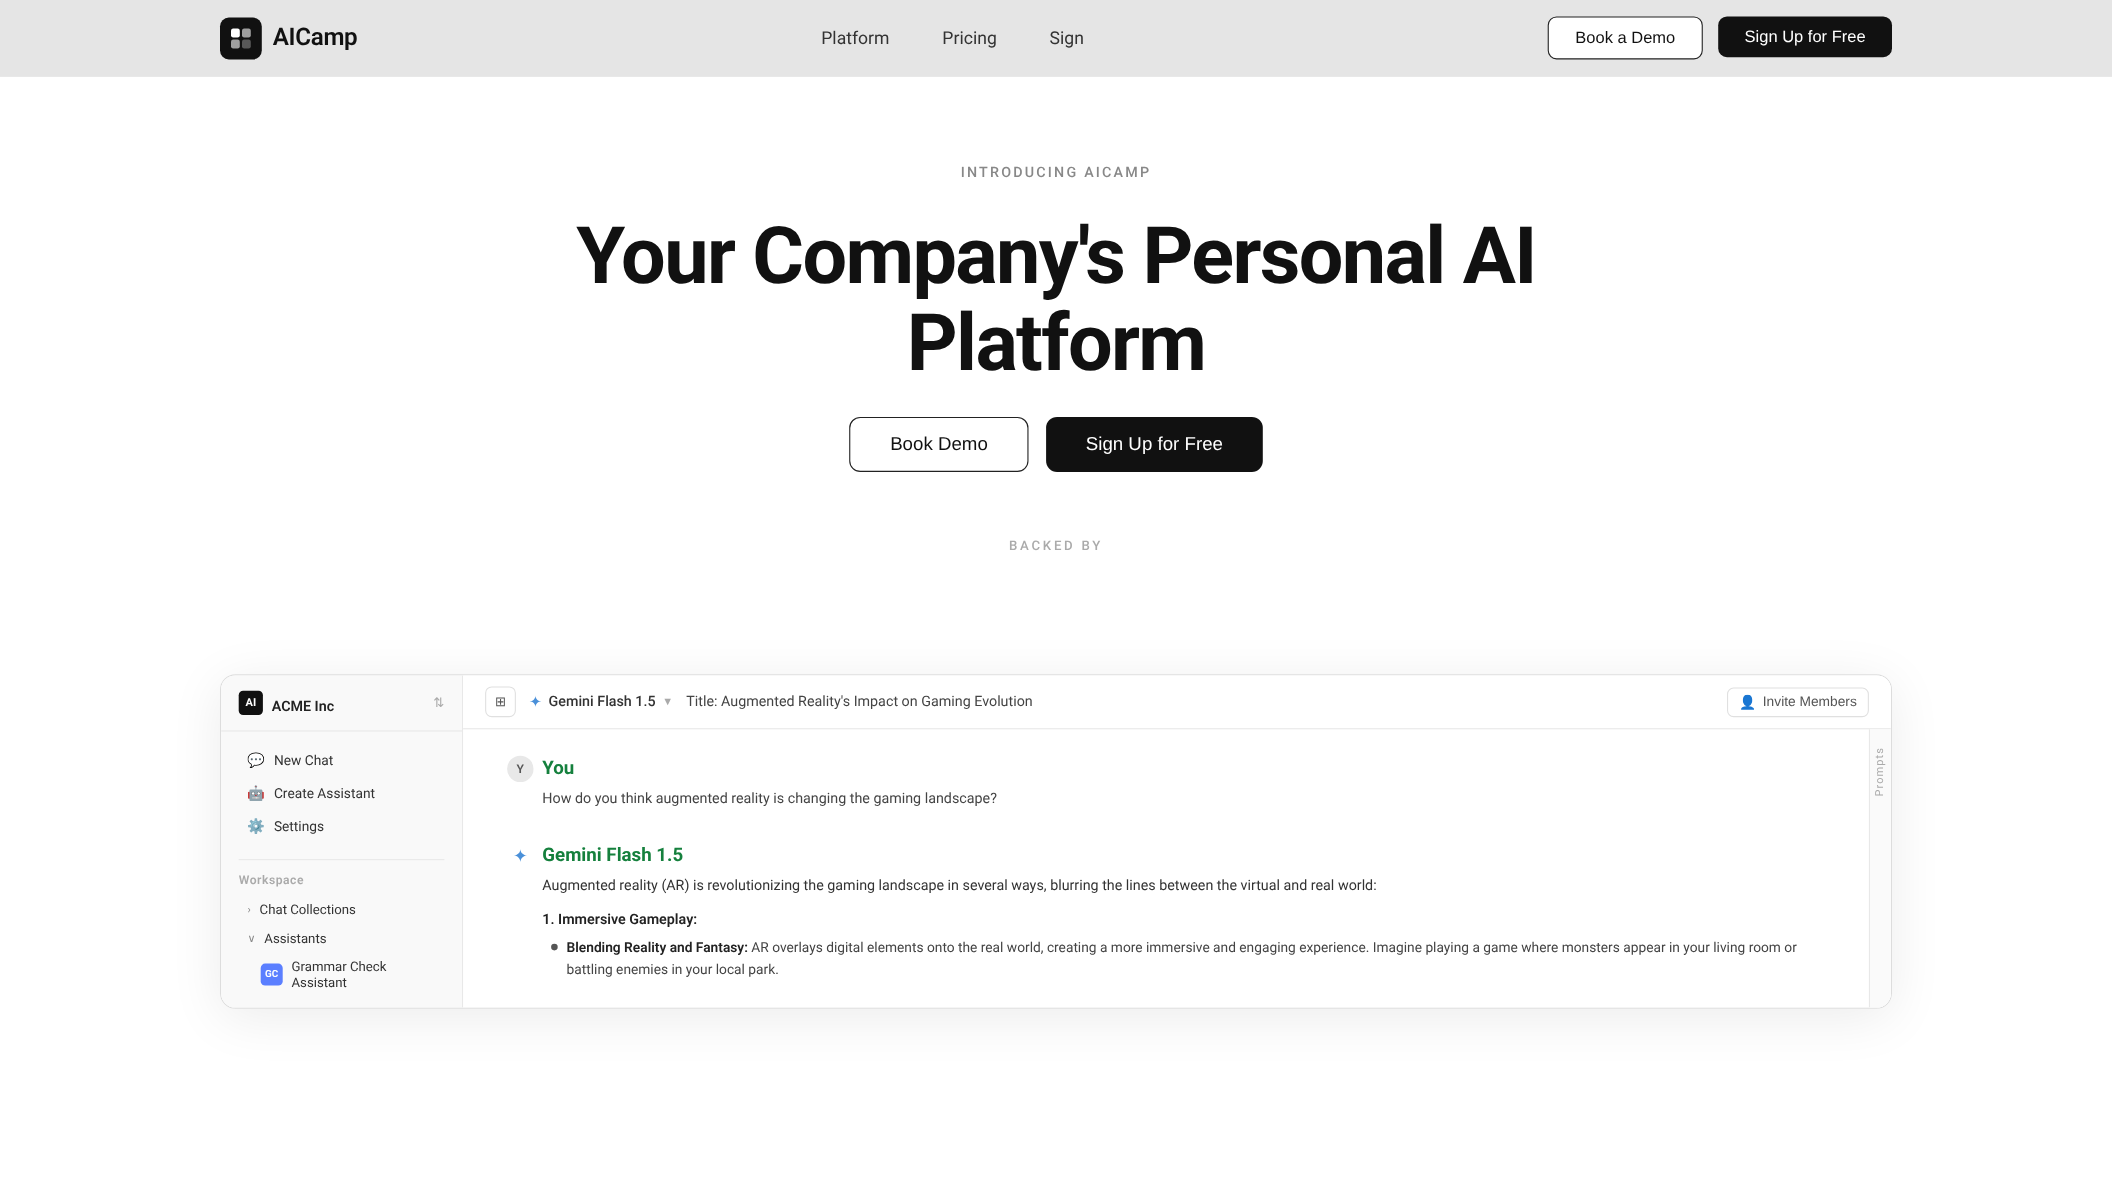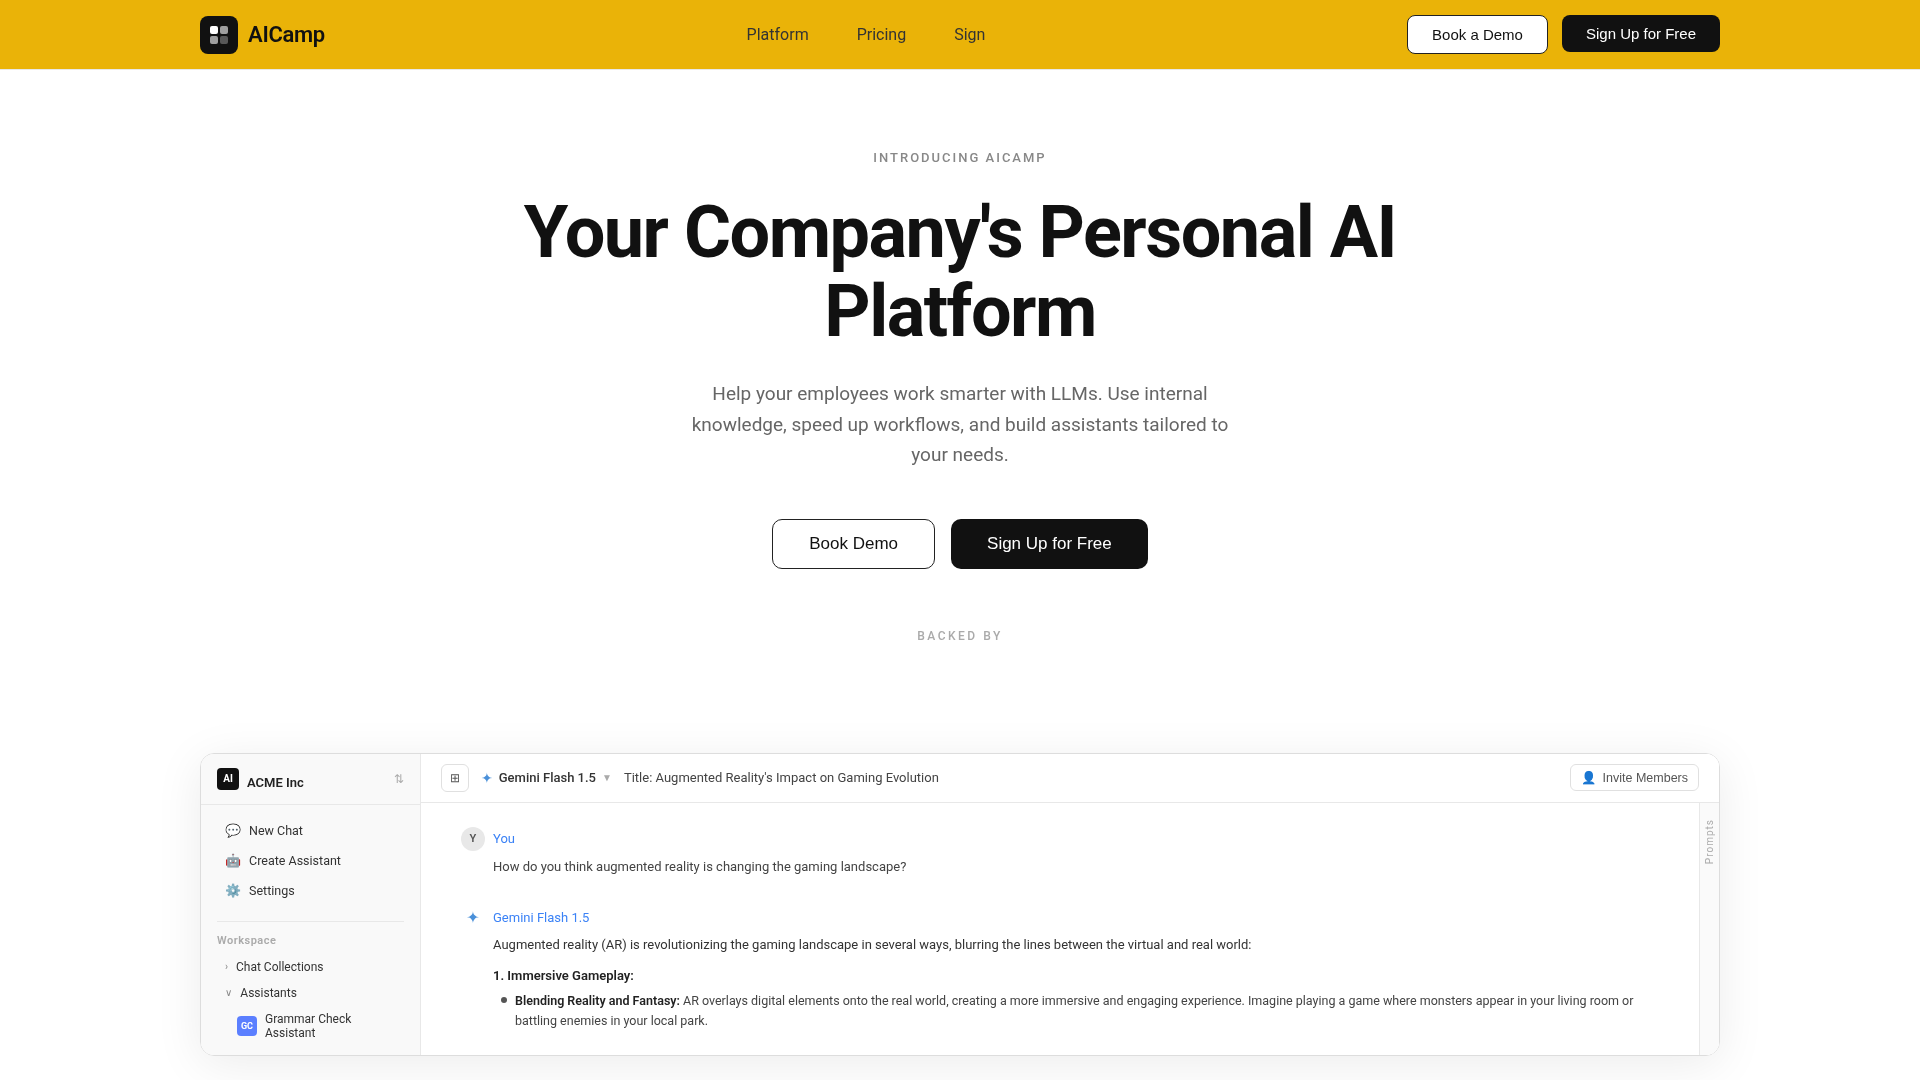--- a/index.html
+++ b/index.html
@@ -18,21 +18,21 @@
     }
 
     
     nav {
       display: flex;
       align-items: center;
       justify-content: space-between;
       padding: 0 200px;
       height: 70px;
       border-bottom: 1px solid #e8e8e8;
-      background: #eab308;
+      background: #e5e5e5;
     }
 
     .nav-logo {
       display: flex;
       align-items: center;
       gap: 10px;
       text-decoration: none;
       color: #111;
     }
 
@@ -493,23 +493,23 @@
       background: #e8e8e8;
       display: flex;
       align-items: center;
       justify-content: center;
       font-size: 11px;
       font-weight: 600;
       color: #555;
     }
 
     .sender-name {
-      font-size: 13px;
-      font-weight: 400;
-      color: #3b82f6;
+      font-size: 17px;
+      font-weight: 700;
+      color: #15803d;
     }
 
     .message-text {
       font-size: 13px;
       color: #444;
       line-height: 1.6;
       padding-left: 32px;
     }
 
     .ai-sender-icon {
@@ -613,21 +613,20 @@
 
   <div class="nav-actions">
     <button class="btn-outline">Book a Demo</button>
     <button class="btn-dark">Sign Up for Free</button>
   </div>
 </nav>
 
 <section class="hero">
   <p class="hero-eyebrow">INTRODUCING AICAMP</p>
   <h1 class="hero-title">Your Company's Personal AI Platform</h1>
-  <p class="hero-subtitle">Help your employees work smarter with LLMs. Use internal knowledge, speed up workflows, and build assistants tailored to your needs.</p>
 
   <div class="hero-buttons">
     <button class="hero-btn-outline">Book Demo</button>
     <button class="hero-btn-dark">Sign Up for Free</button>
   </div>
 
   <div class="backed-section">
     <span class="backed-label">BACKED BY</span>
   </div>
 </section>

